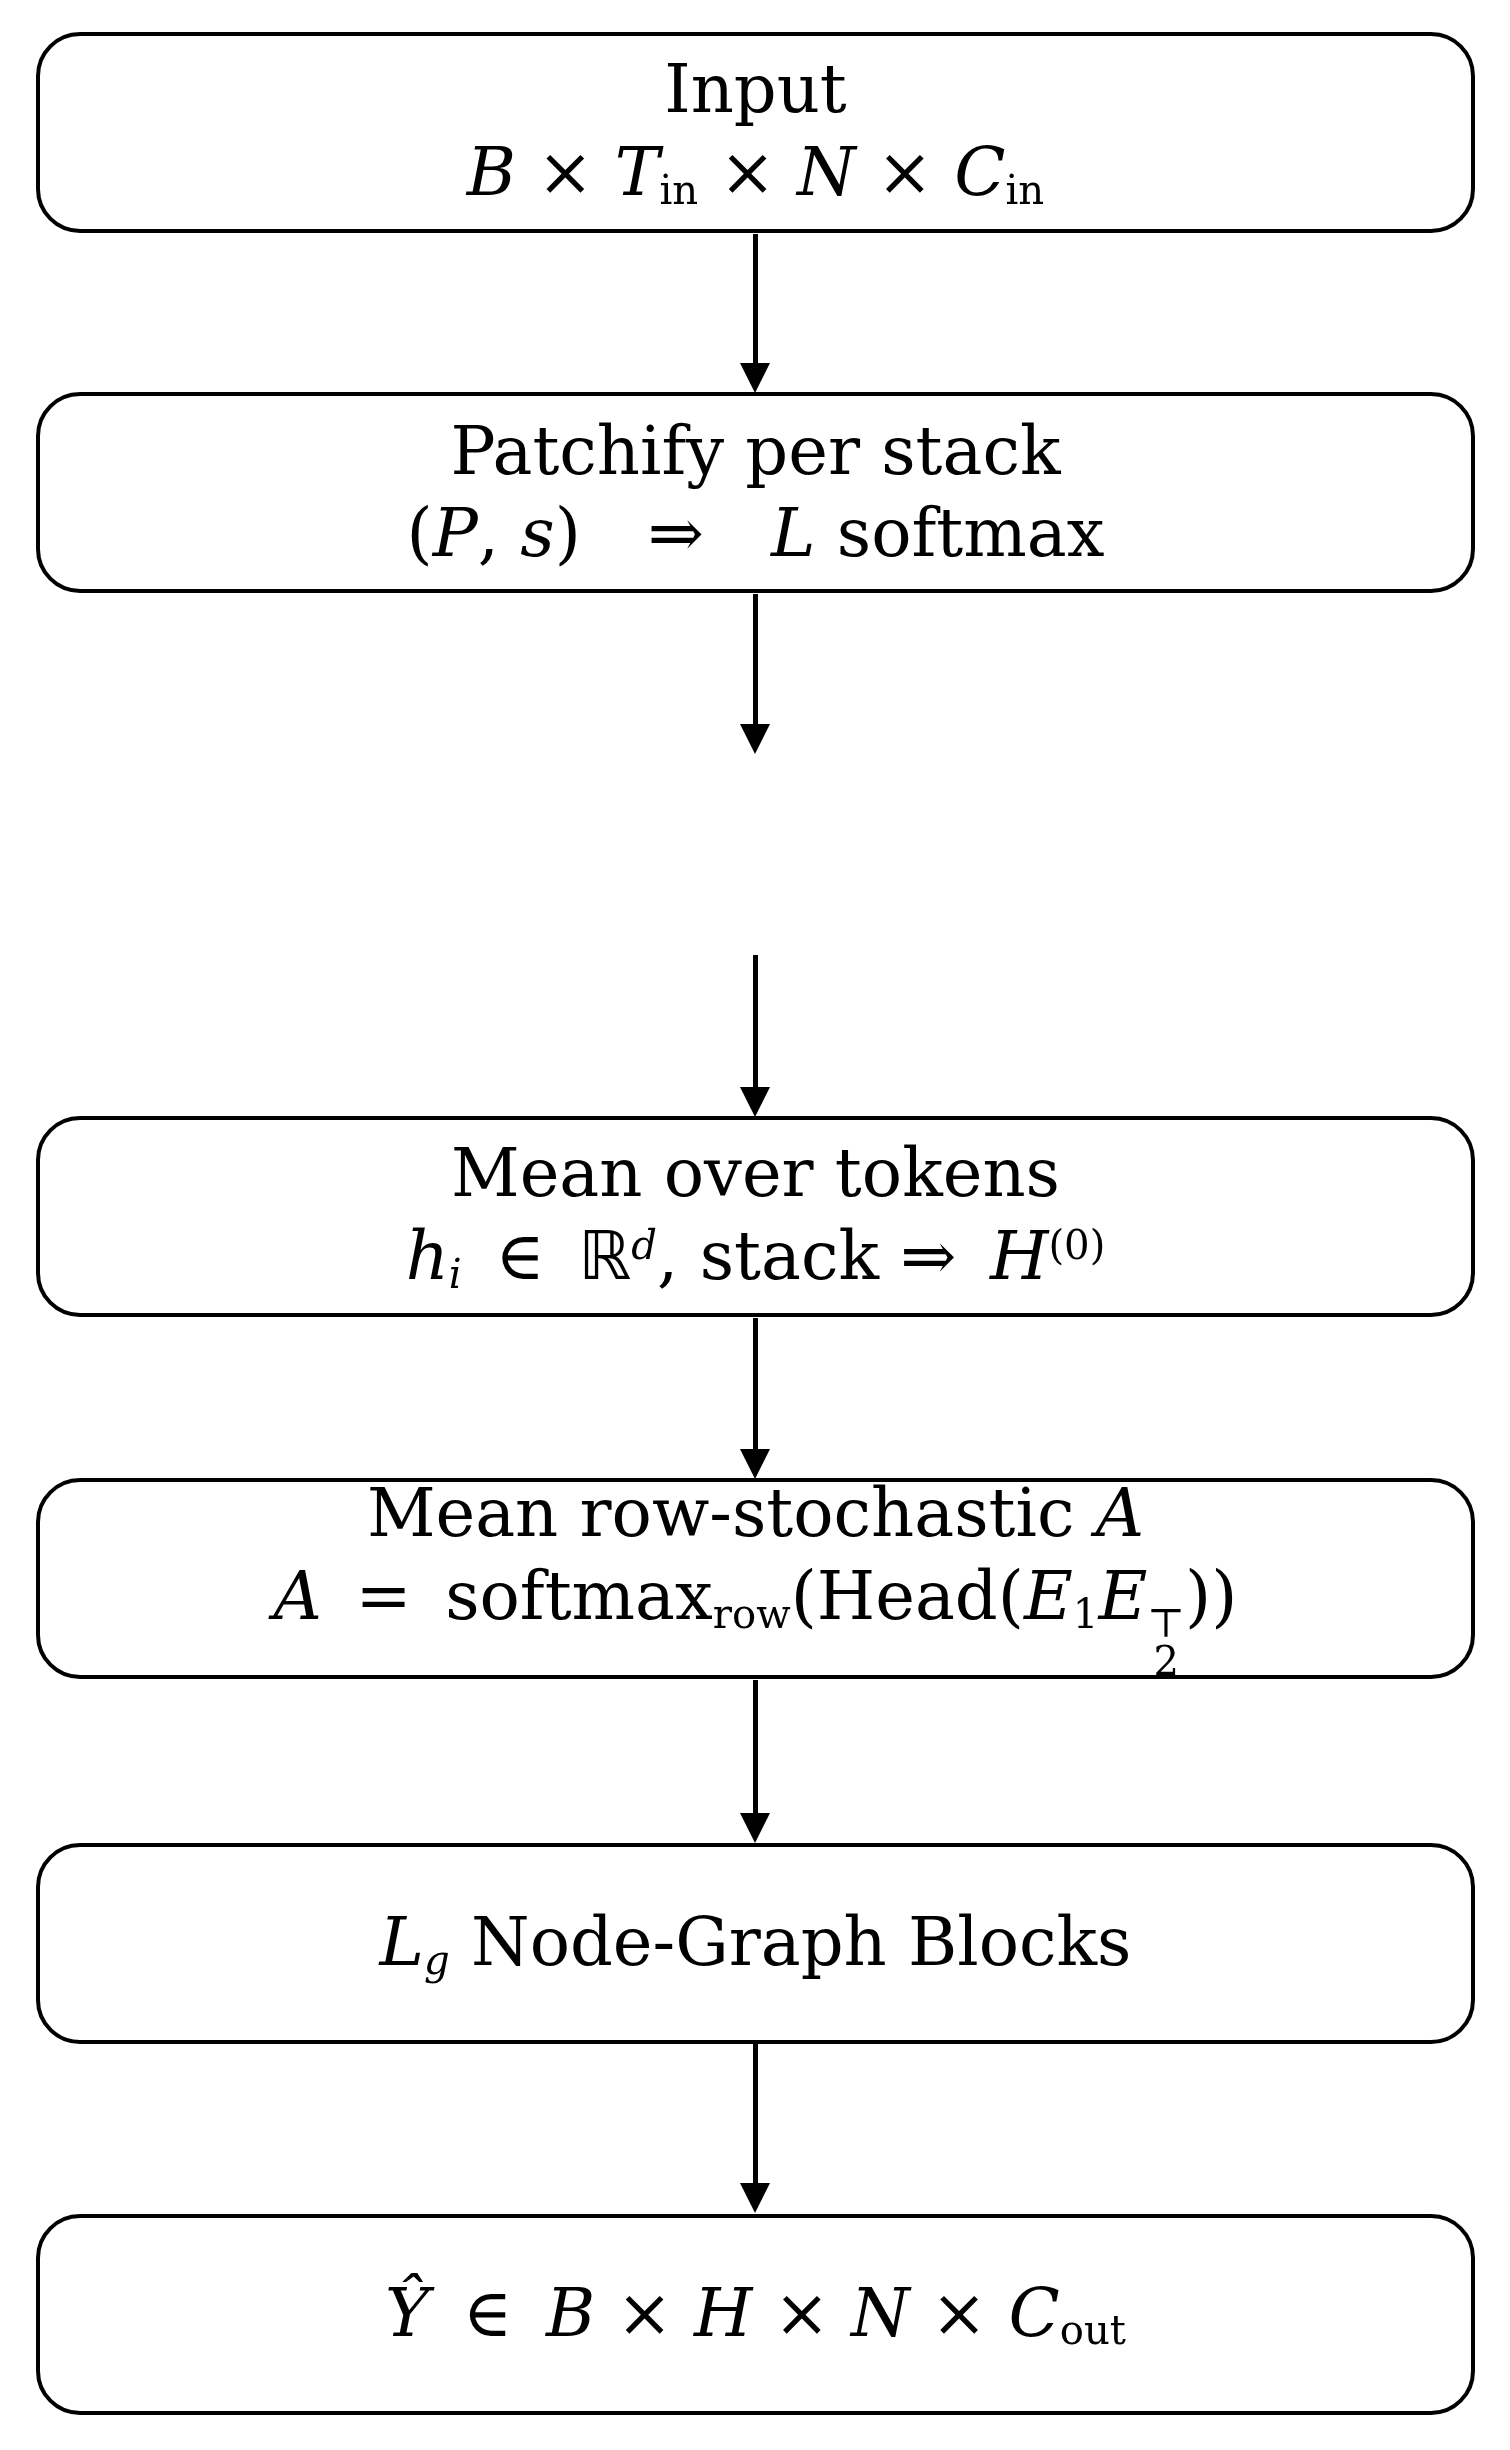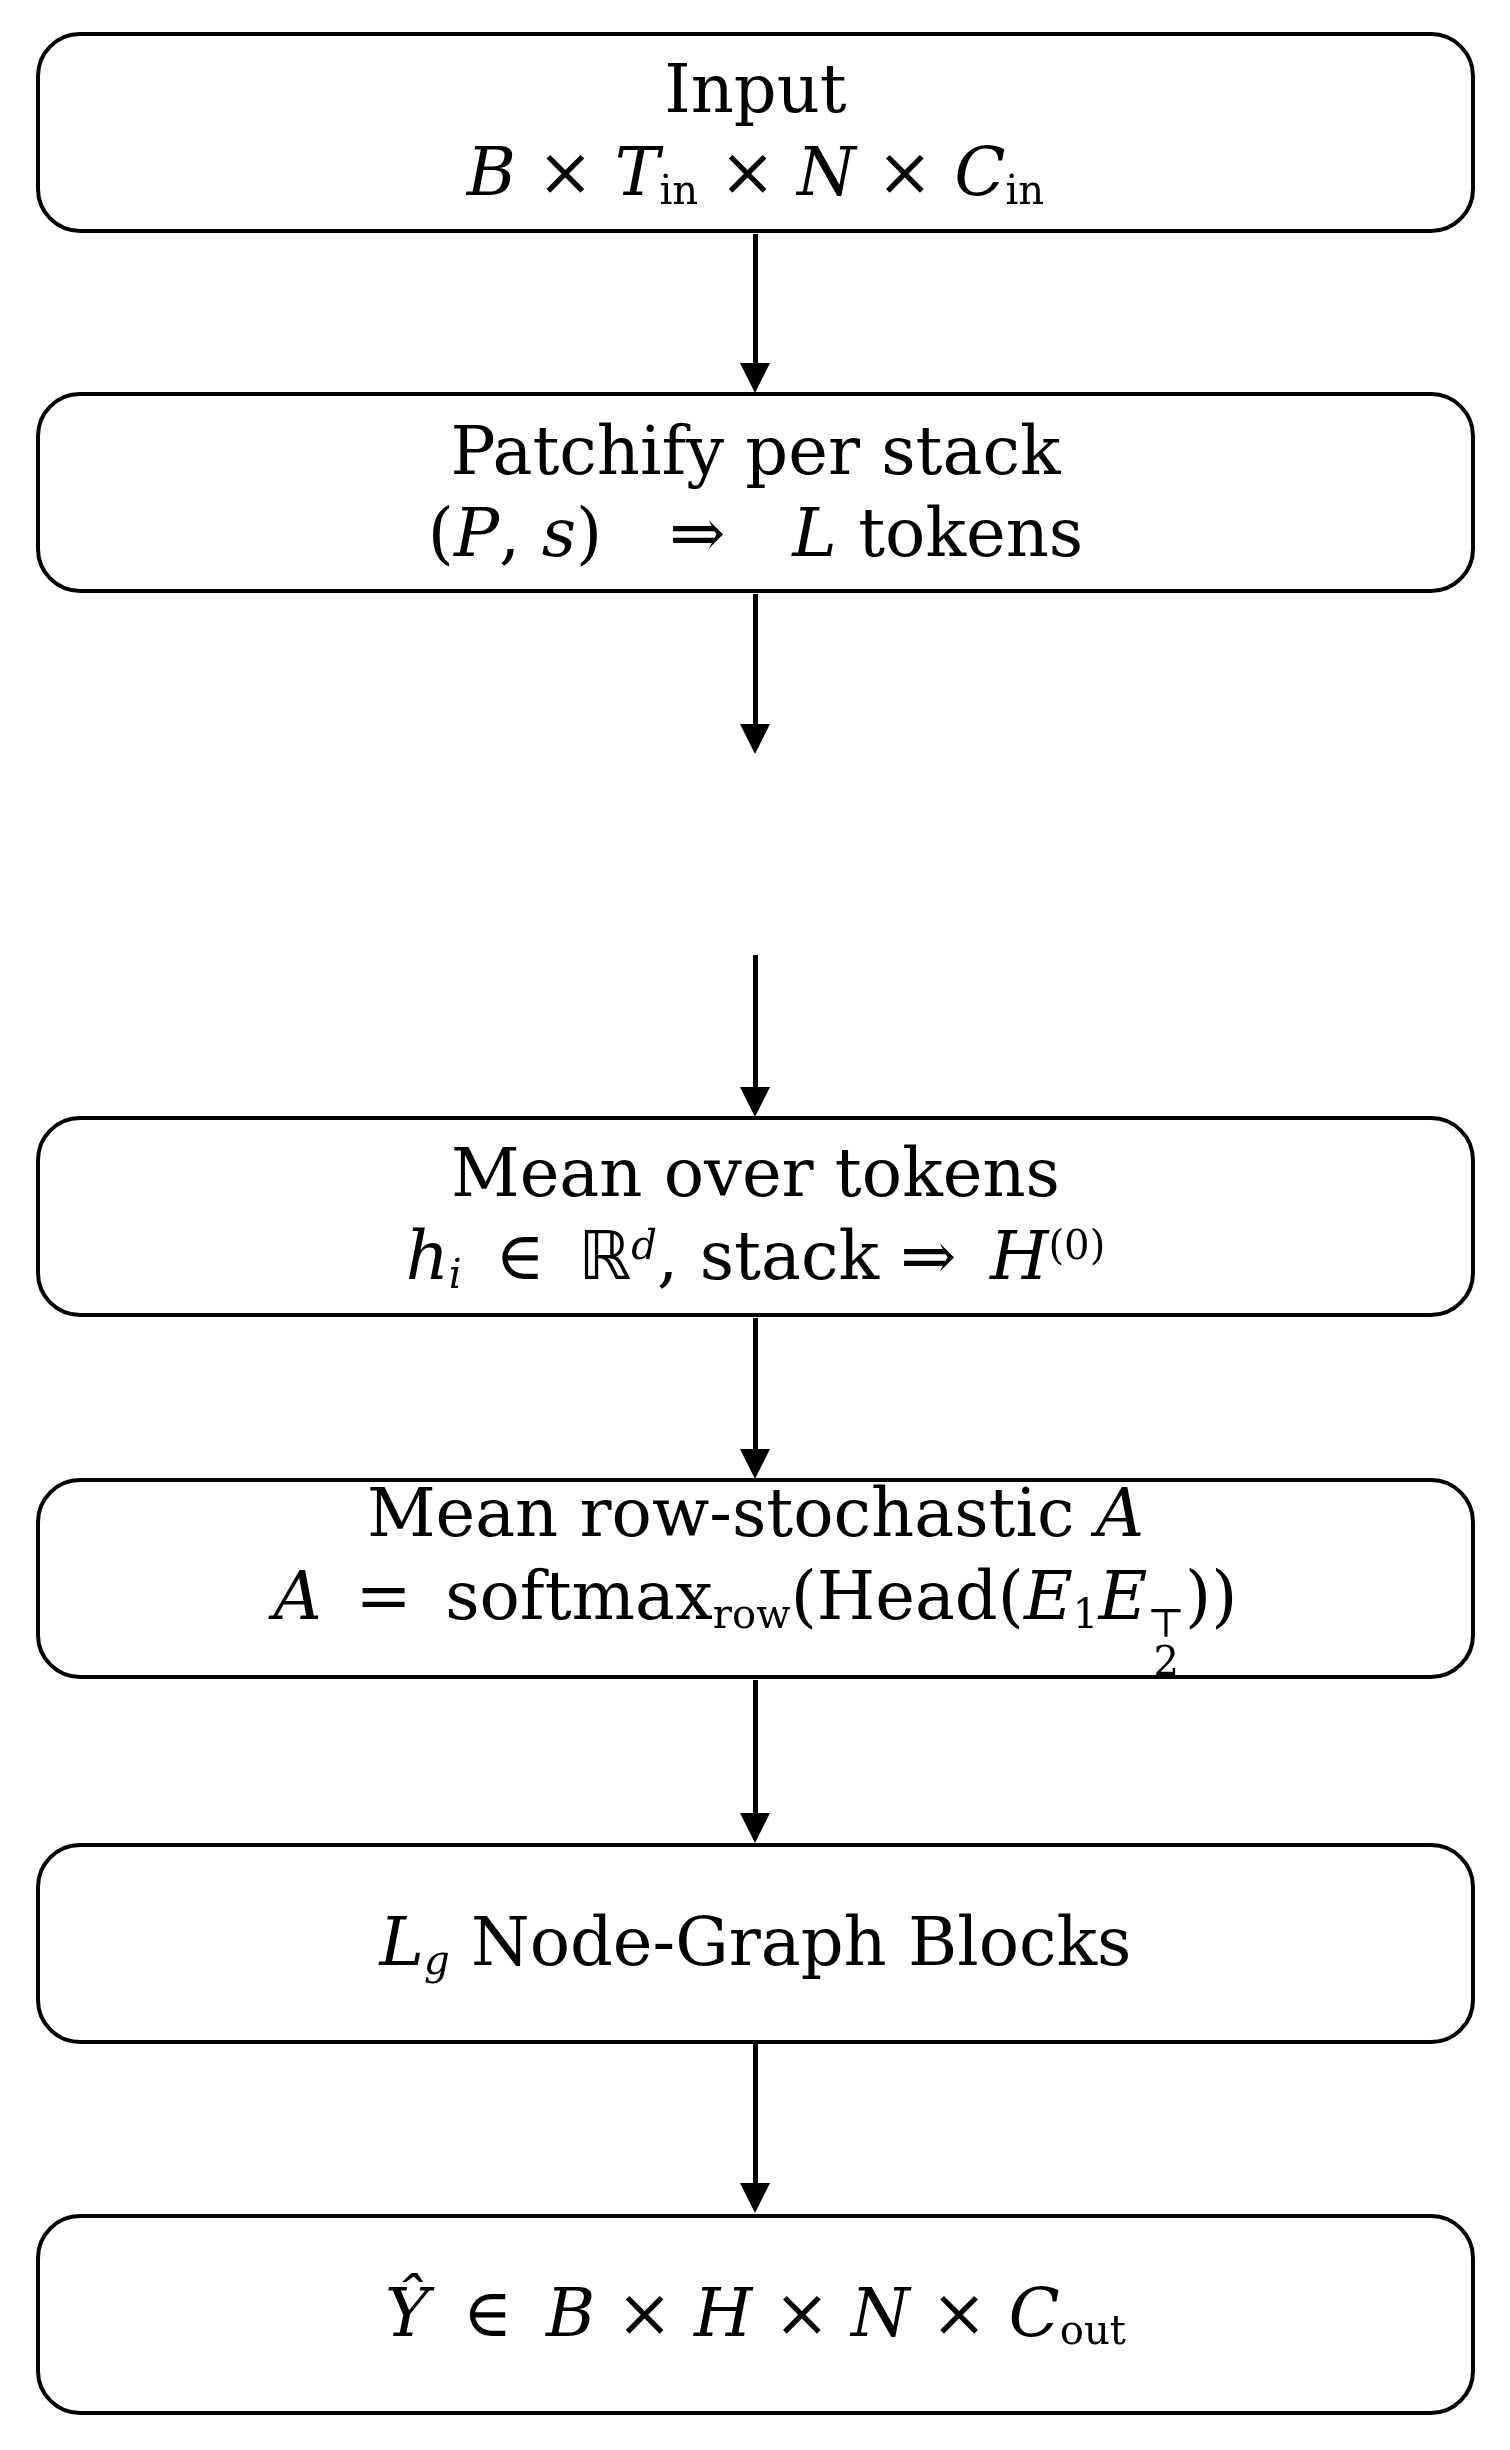--- a/index.html
+++ b/index.html
@@ -78,21 +78,21 @@
     <div class="line"><span class="it">B</span><span> × </span><span class="it">T</span><span class="sub">in</span><span> × </span><span class="it">N</span><span> × </span><span class="it">C</span><span class="sub">in</span></div>
   </div>
 
   <div class="arrow" style="top:234px;height:159px">
     <div class="arrow-line"></div>
     <div class="arrow-head"></div>
   </div>
 
   <div class="node" style="top:392px">
     <div class="line"><span>Patchify per stack</span></div>
-    <div class="line"><span>(</span><span class="it">P</span><span>, </span><span class="it">s</span><span>) ⇒ </span><span class="it">L</span><span> tokens</span></div>
+    <div class="line"><span>(</span><span class="it">P</span><span>, </span><span class="it">s</span><span>) ⇒ </span><span class="it">L</span><span> softmax</span></div>
   </div>
 
   <div class="arrow" style="top:594px;height:160px">
     <div class="arrow-line"></div>
     <div class="arrow-head"></div>
   </div>
 
 
   <div class="arrow" style="top:955px;height:162px">
     <div class="arrow-line"></div>

